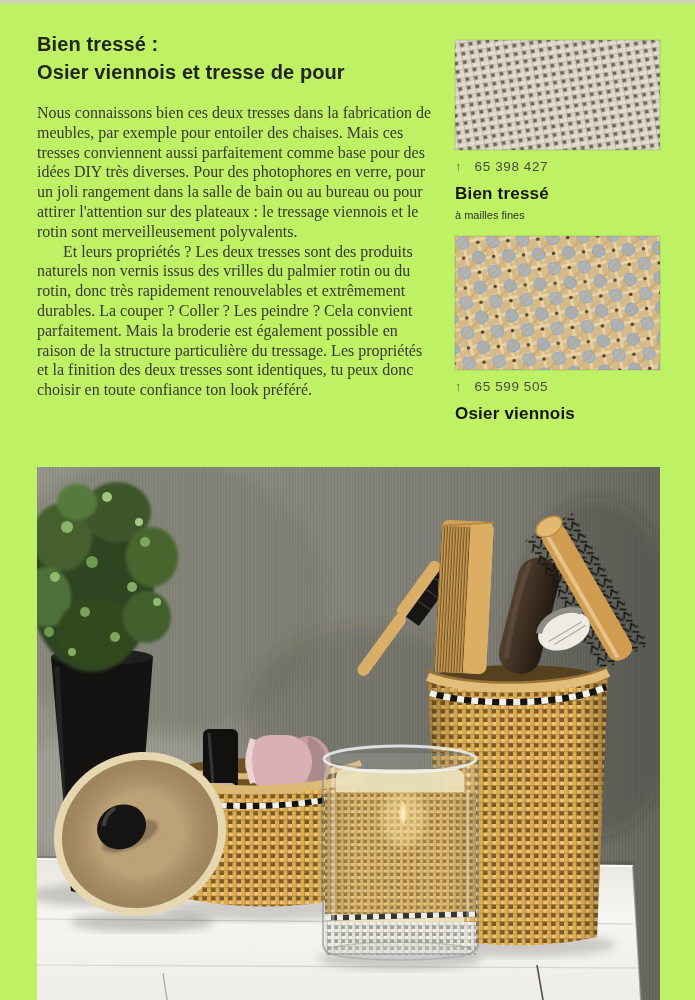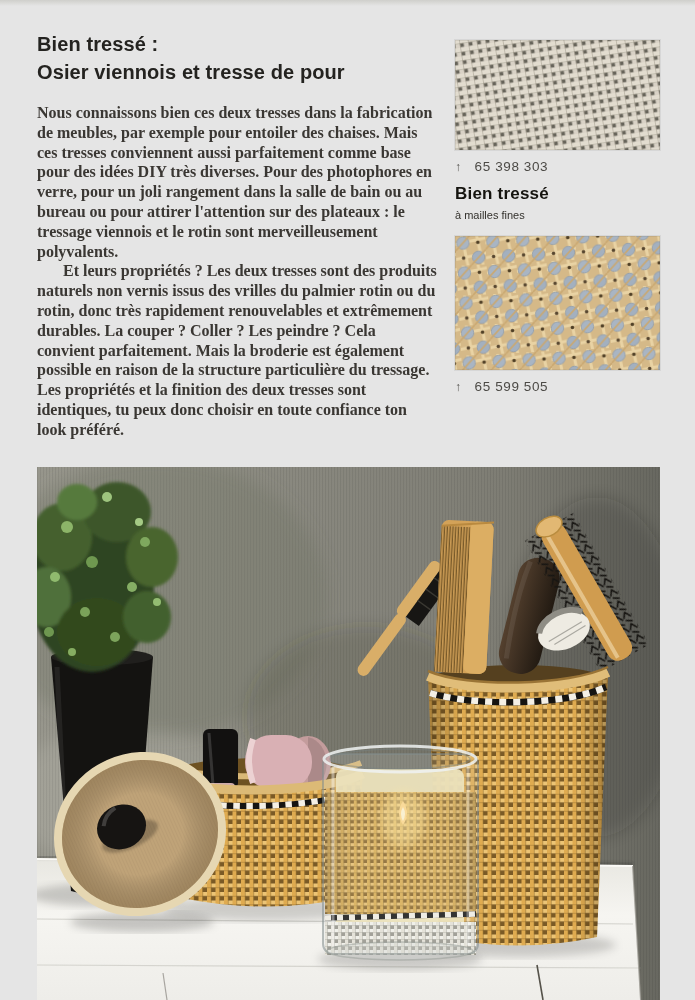--- a/index.html
+++ b/index.html
@@ -1,26 +1,26 @@
 <!DOCTYPE html>
 <html><head>
 <meta charset="utf-8">
 <style>
   html,body{margin:0;padding:0;background:#ffffff;}
   .page{
-    position:relative;width:695px;height:1000px;background:#e5e5e5;
+    position:relative;width:695px;height:1000px;background:#bef264;
     overflow:hidden;font-family:"Liberation Sans",sans-serif;color:#262523;
   }
   .scan-edge{position:absolute;top:0;left:0;right:0;height:6px;
     background:linear-gradient(#cfcfcb,rgba(255,255,255,0));}
   
   .article{position:absolute;left:37px;top:30px;width:400px;}
   .heading{font-weight:700;font-size:20px;line-height:28px;letter-spacing:.1px;color:#242320;margin:0;}
   .bodycopy{margin-top:17px;font-family:"Liberation Serif","DejaVu Serif",serif;
-    font-size:16px;line-height:19.8px;color:#3a3733;text-align:left;font-weight:bold;}
+    font-size:16px;line-height:19.8px;color:#3a3733;text-align:left;}
   .bodycopy p{margin:0;}
   .bodycopy p.indent{text-indent:26px;}
   
   .products{position:absolute;left:455px;top:0;width:205px;}
   .product{position:absolute;left:0;}
   .product.p0{top:40px;}
   .product.p1{top:236px;}
   .swatch{display:block;box-shadow:0 0 0 1px rgba(0,0,0,0.06);}
   .ref-row{margin-top:9px;display:flex;align-items:baseline;gap:13px;
     font-size:13.5px;letter-spacing:.6px;color:#4c4a46;}
@@ -58,21 +58,21 @@
             <rect x="4.4" y="4.4" width="3.6" height="3.6" fill="#67645a"></rect>
             <rect x="4.1" y="0" width="0.7" height="8.6" fill="rgba(120,115,100,0.45)"></rect>
             <rect x="0" y="4.1" width="8.6" height="0.7" fill="rgba(120,115,100,0.35)"></rect>
           </pattern>
         </defs>
         <rect width="205" height="110" fill="url(#fineMesh)"></rect>
         <rect width="205" height="110" fill="none" stroke="rgba(90,88,80,0.25)"></rect>
       </svg>
       <div class="ref-row">
         <span class="ref-arrow">↑</span>
-        <span>65 398 303</span>
+        <span>65 398 427</span>
       </div>
       <div class="prod-title">Bien tressé</div>
       <div class="prod-sub">à mailles fines</div>
     </div>
 
     <div class="product p1">
       <svg class="swatch" width="205" height="134" viewBox="0 0 205 134">
         <defs>
           <pattern id="vienna" width="30" height="30" patternUnits="userSpaceOnUse" patternTransform="rotate(-3)">
             <rect width="30" height="30" fill="#d5b988"></rect>
@@ -85,20 +85,21 @@
             <path d="M0,15 L15,0 M15,30 L30,15" stroke="#caa871" stroke-width="1.6"></path>
           </pattern>
         </defs>
         <rect width="205" height="134" fill="url(#vienna)"></rect>
         <rect width="205" height="134" fill="none" stroke="rgba(90,88,80,0.25)"></rect>
       </svg>
       <div class="ref-row">
         <span class="ref-arrow">↑</span>
         <span>65 599 505</span>
       </div>
+      <div class="prod-title">Osier viennois</div>
     </div>
   </div>
 
   <svg class="photo" viewBox="0 0 623 533" role="img">
     <defs>
       <linearGradient id="wallGrad" x1="0" y1="0" x2="1" y2="0">
         <stop offset="0" stop-color="#96958b"></stop>
         <stop offset="0.35" stop-color="#8a897f"></stop>
         <stop offset="0.75" stop-color="#7c7b72"></stop>
         <stop offset="1" stop-color="#66665e"></stop>

